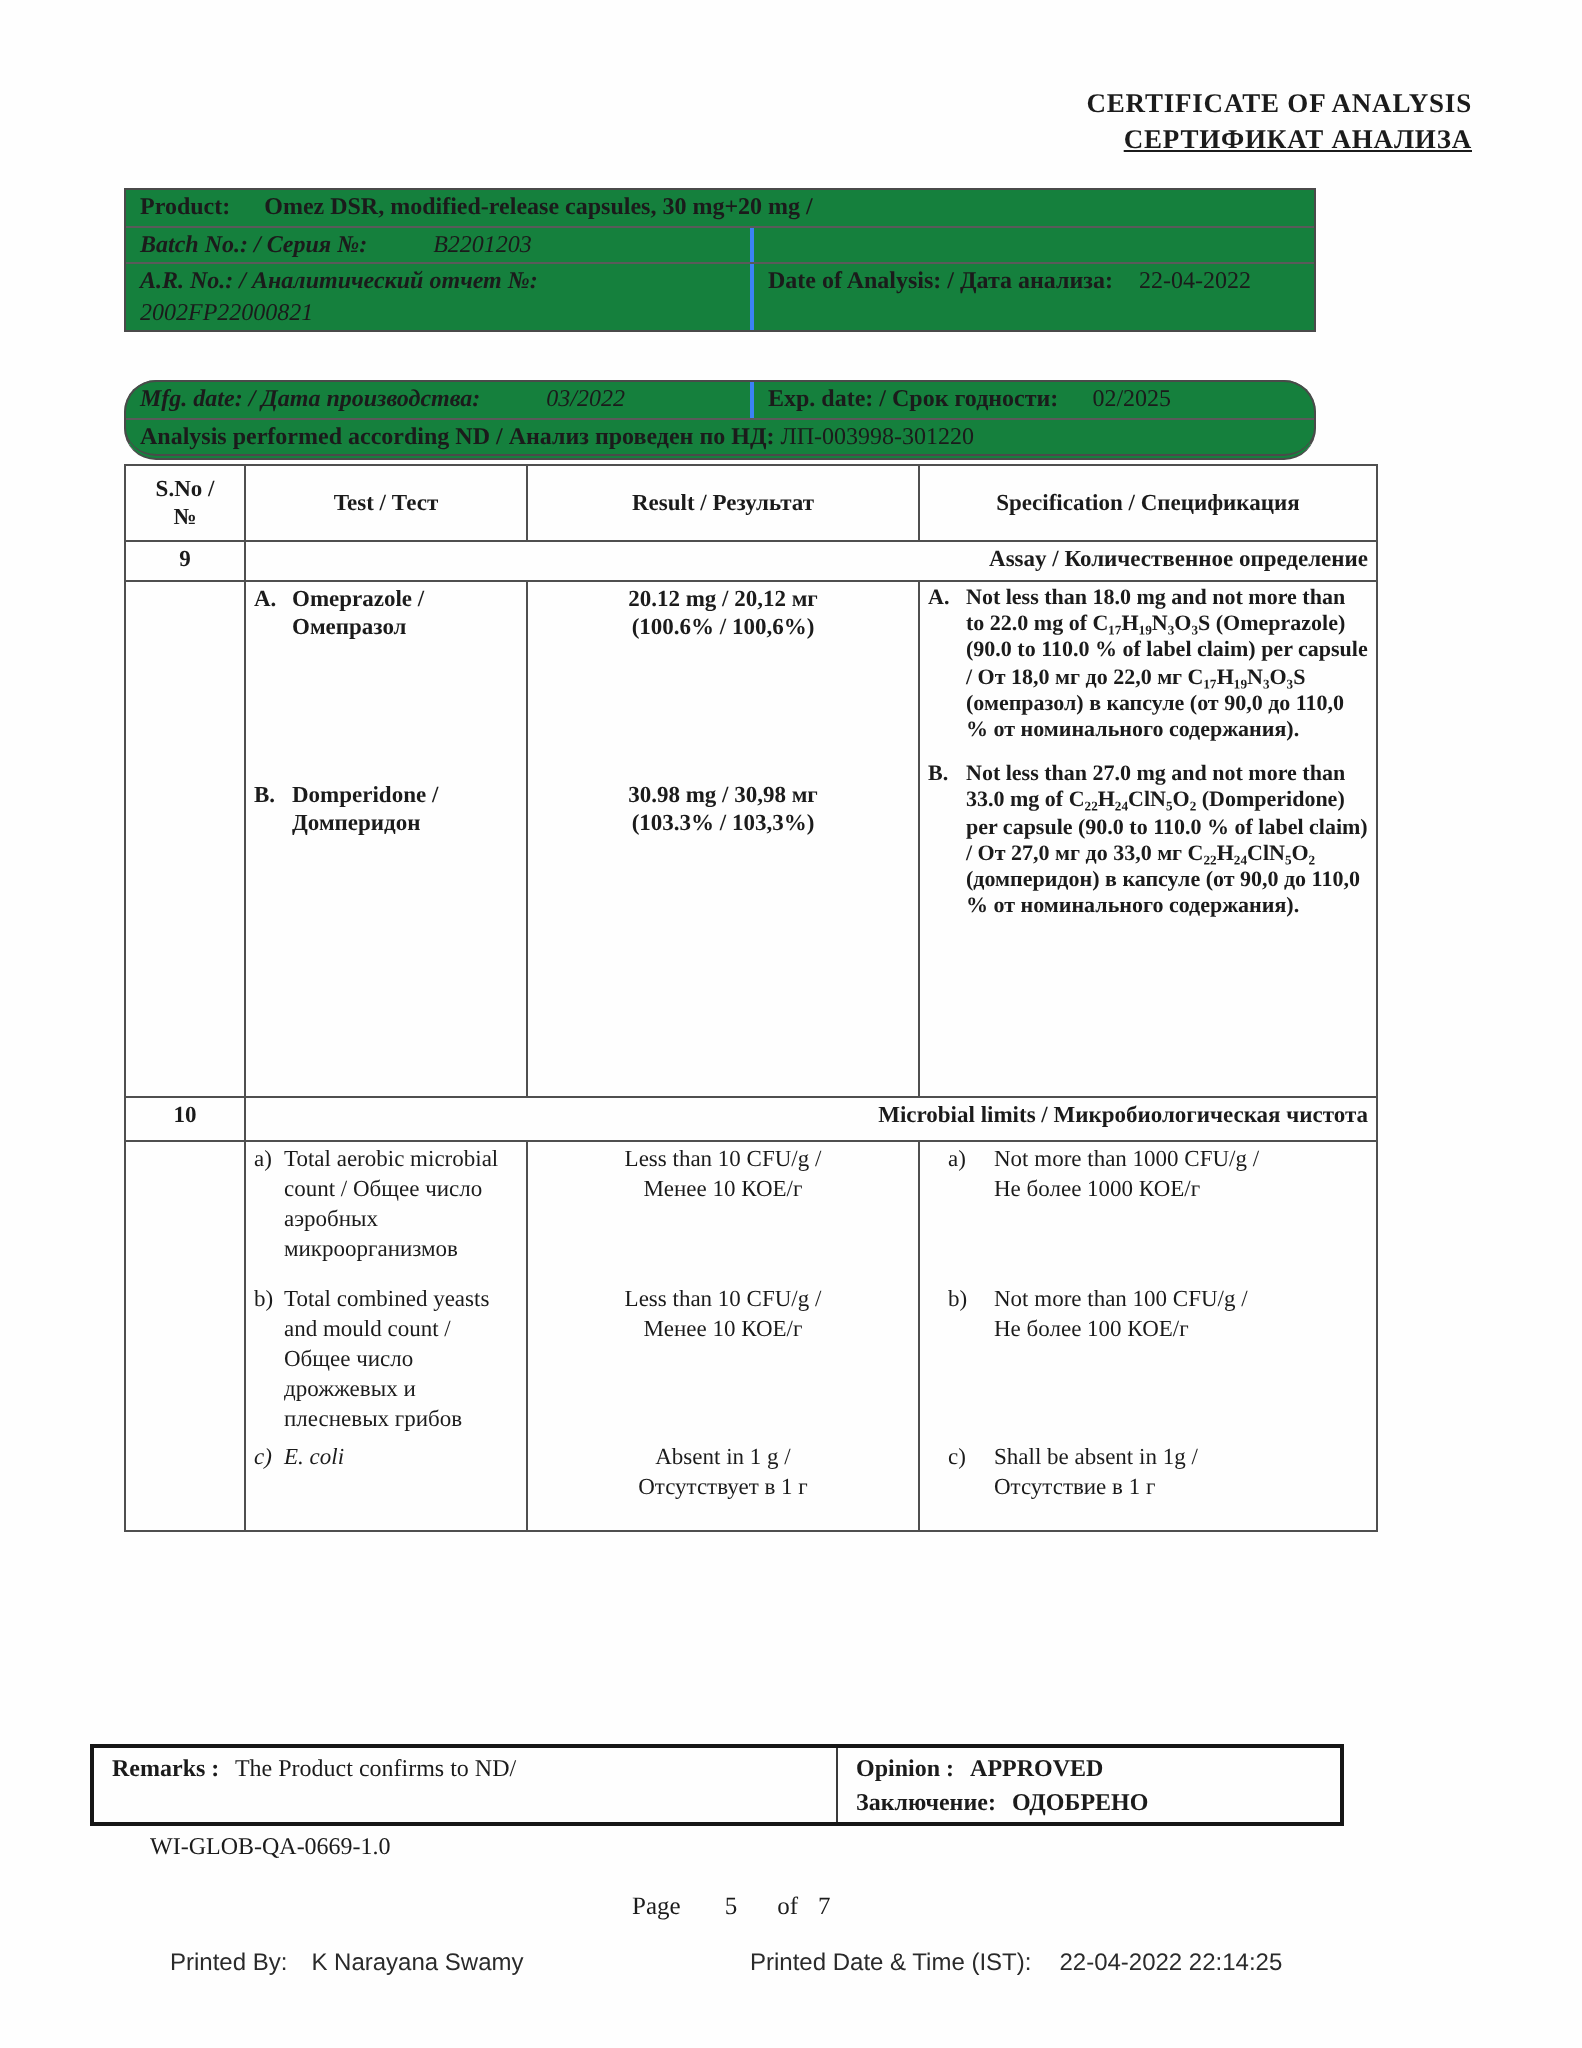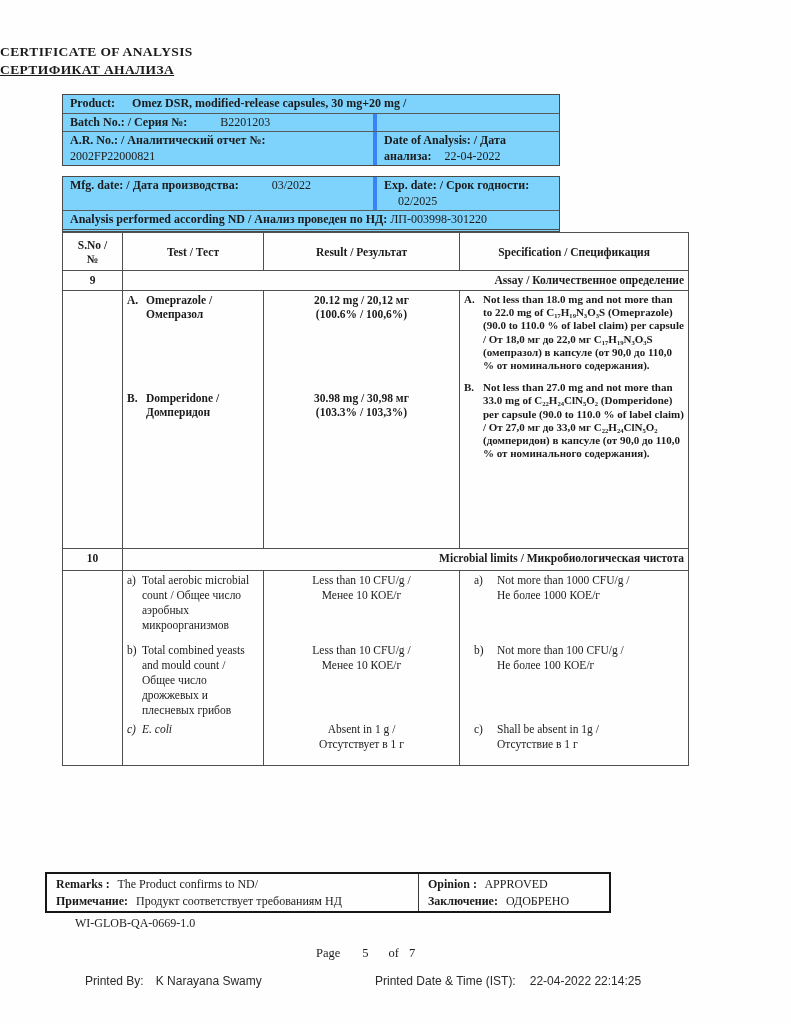--- a/index.html
+++ b/index.html
@@ -5,32 +5,32 @@
   * { margin:0; padding:0; box-sizing:border-box; }
   html,body { background:#ffffff; }
   body {
     width:791px; height:1024px; position:relative;
     font-family:"Liberation Serif","DejaVu Serif",serif;
     color:#1b1b1b;
   }
   .page { position:absolute; inset:0; background:#fefefe; }
 
   
-  .title { position:absolute; top:44px; left:0; width:736px; text-align:left; }
+  .title { position:absolute; top:44px; left:0; width:736px; text-align:right; }
   .t-en { font-size:13.5px; font-weight:bold; letter-spacing:.4px; }
   .t-ru { font-size:13.5px; font-weight:bold; text-decoration:underline; margin-top:2px; letter-spacing:.4px; }
 
   
-  .box { position:absolute; left:62px; width:498px; border:1px solid #4a4a4a; background:#7dd3fc; }
+  .box { position:absolute; left:62px; width:596px; border:1px solid #4a4a4a; background:#15803d; }
   .info-box { top:94px; }
-  .dates-box { top:176px; border-bottom:3px double #4a4a4a; }
+  .dates-box { top:190px; border-bottom:3px double #4a4a4a;border-radius:16px; }
   .row { padding:1px 7px; font-size:12px; line-height:15.5px; font-weight:bold; }
   .row.bb { border-bottom:1px solid #5a5a5a; }
   .split { display:flex; padding:0; }
-  .cell-l { width:314px; border-right:4px solid #3b82f6; padding:1px 7px; }
+  .cell-l { width:314px; border-right:2px solid #3b82f6; padding:1px 7px;font-style:italic; }
   .cell-r { flex:1; padding:1px 7px; }
   .lbl { font-weight:bold; }
   .val { font-weight:normal; }
   .g10 { margin-left:10px; } .g14 { margin-left:14px; } .g30 { margin-left:30px; } .g50 { margin-left:50px; }
 
   
   .main-table { position:absolute; left:62px; top:232px; width:626px; border-collapse:collapse; table-layout:fixed; font-size:11.5px; line-height:14px; }
   .main-table th, .main-table td { border:1px solid #4f4f4f; vertical-align:top; padding:2px 4px; }
   col.c1{width:60px} col.c2{width:141px} col.c3{width:196px} col.c4{width:229px}
   .thead th { font-weight:bold; text-align:center; vertical-align:middle; height:38px; }
@@ -52,25 +52,25 @@
   .gapB { margin-top:70px; }
   .specgap { margin-top:9px; }
   tr.micro td { border-top:none; border-bottom:none; font-weight:normal; }
   tr.tr-a { height:70px; } tr.tr-b { height:78px; } tr.tr-c { height:46px; }
   tr.tr-c td { border-bottom:1px solid #4f4f4f; }
   .micro .spec-cell { padding-left:14px; font-size:11.5px; line-height:15px; }
   .micro .test-cell, .micro .result-cell { line-height:15px; }
   .it { font-style:italic; }
 
   
-  .remarks { position:absolute; left:45px; top:872px; width:566px; border:2px solid #161616; display:flex; font-size:12px; line-height:16.5px; background:#fefefe; }
+  .remarks { position:absolute; left:45px; top:872px; width:627px; border:2px solid #161616; display:flex; font-size:12px; line-height:16.5px; background:#fefefe; }
   .rem-l { width:372px; border-right:1px solid #3a3a3a; padding:2px 9px; }
   .rem-r { flex:1; padding:2px 9px; }
   .rem-l .val { font-weight:normal; }
-  .rem-r .val { font-weight:normal; }
+  .rem-r .val { font-weight:bold; }
   .rem .lbl { margin-right:5px; }
 
   
   .doccode { position:absolute; left:75px; top:916px; font-size:12px; }
   .pageline { position:absolute; left:316px; top:946px; font-size:12.5px; }
   .pageline .s1 { margin-left:22px; } .pageline .s2 { margin-left:20px; } .pageline .s3 { margin-left:10px; }
   .printline { position:absolute; top:974px; left:0; width:791px; font-family:"Liberation Sans","DejaVu Sans",sans-serif; font-size:12px; color:#2a2a2a; }
   .pb { position:absolute; left:85px; }
   .pd { position:absolute; left:375px; }
   .pb .val2 { margin-left:12px;margin-top:36px; } .pd .val2 { margin-left:14px; }
@@ -250,24 +250,20 @@
     </tr>
   </tbody>
     </table>
 
   <div class="remarks rem">
     <div class="rem-l">
       <div>
         <span class="lbl">Remarks :</span>
         <span class="val">The Product confirms to ND/</span>
       </div>
-      <div>
-        <span class="lbl">Примечание:</span>
-        <span class="val">Продукт соответствует требованиям НД</span>
-      </div>
     </div>
     <div class="rem-r">
       <div>
         <span class="lbl">Opinion :</span>
         <span class="val">APPROVED</span>
       </div>
       <div>
         <span class="lbl">Заключение:</span>
         <span class="val">ОДОБРЕНО</span>
       </div>

